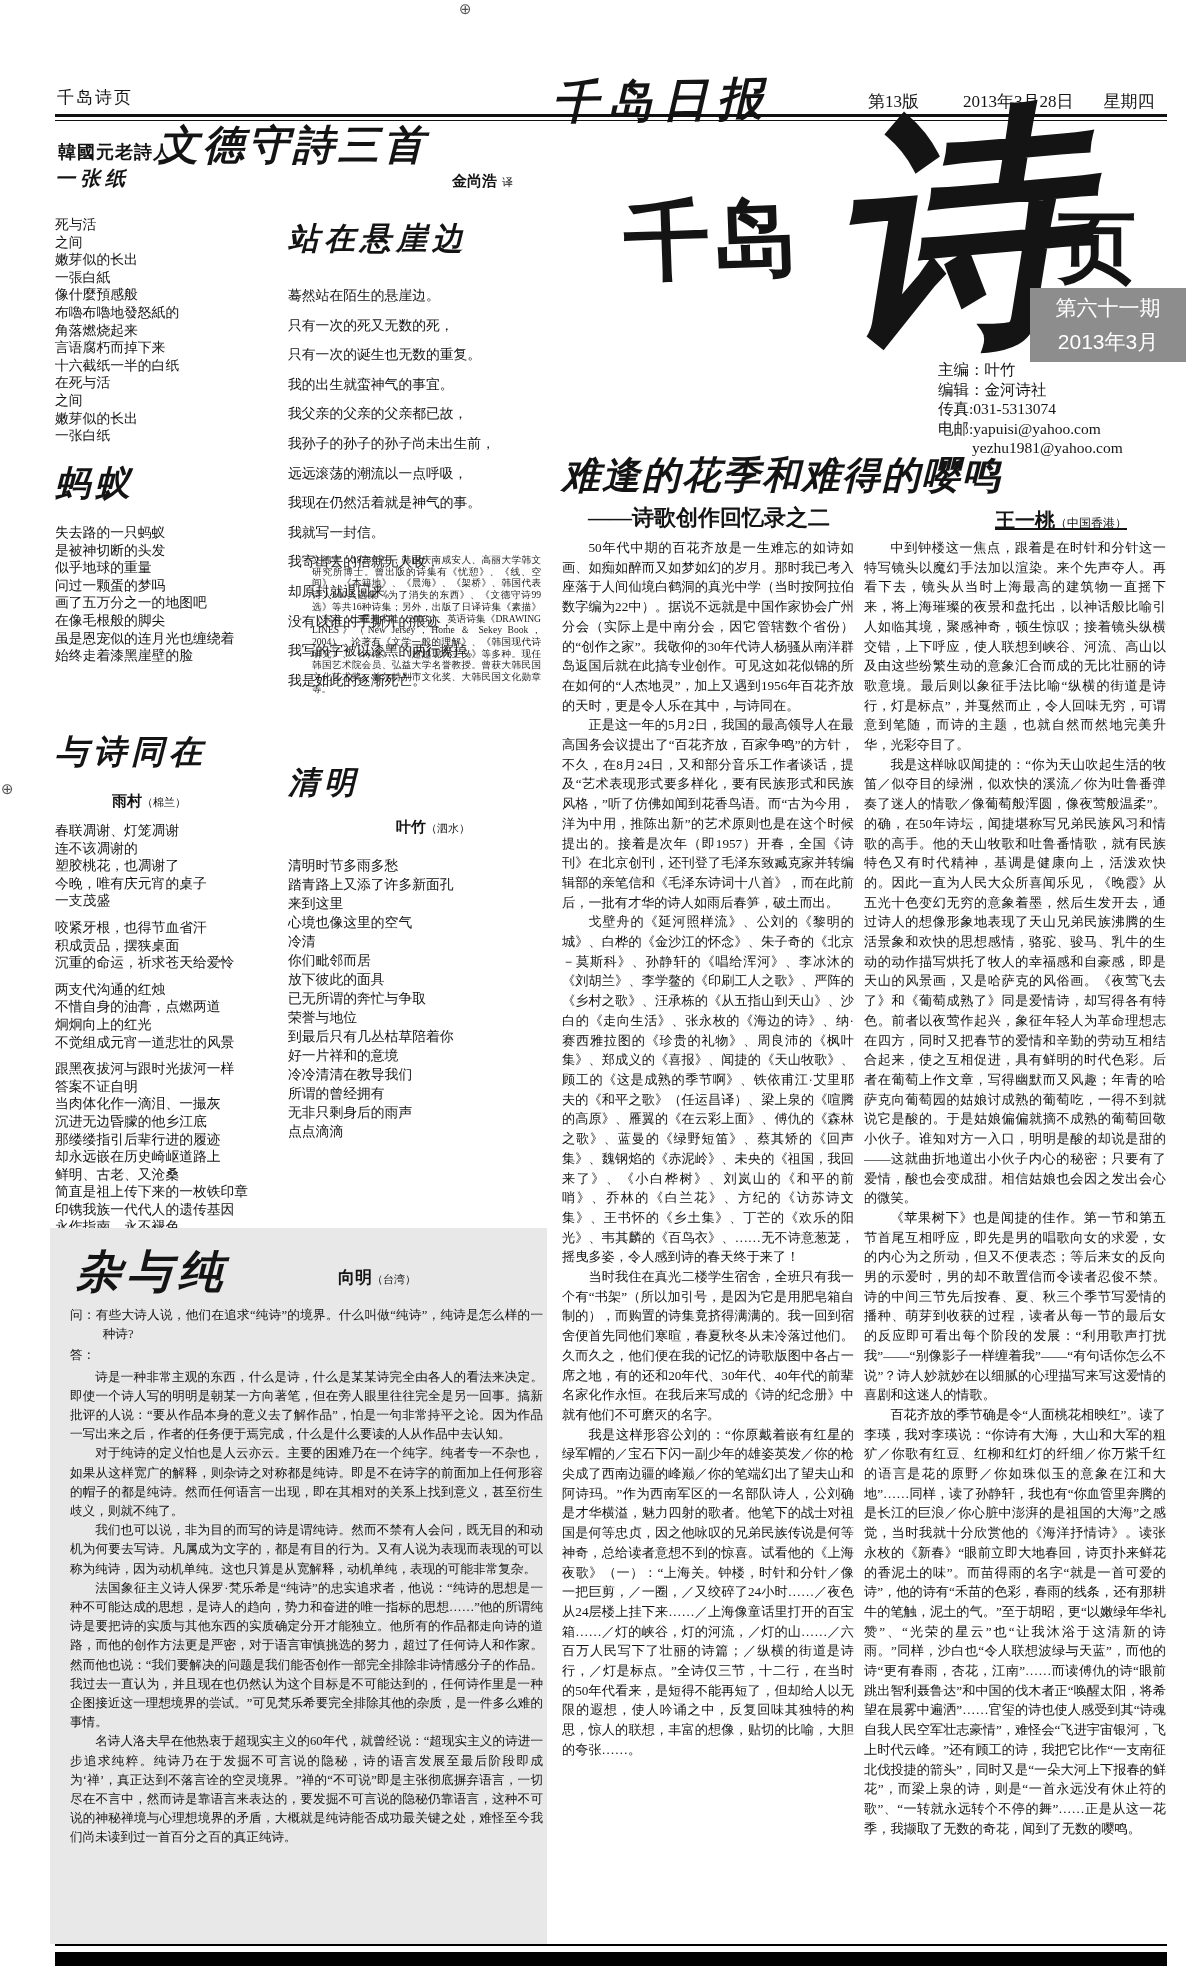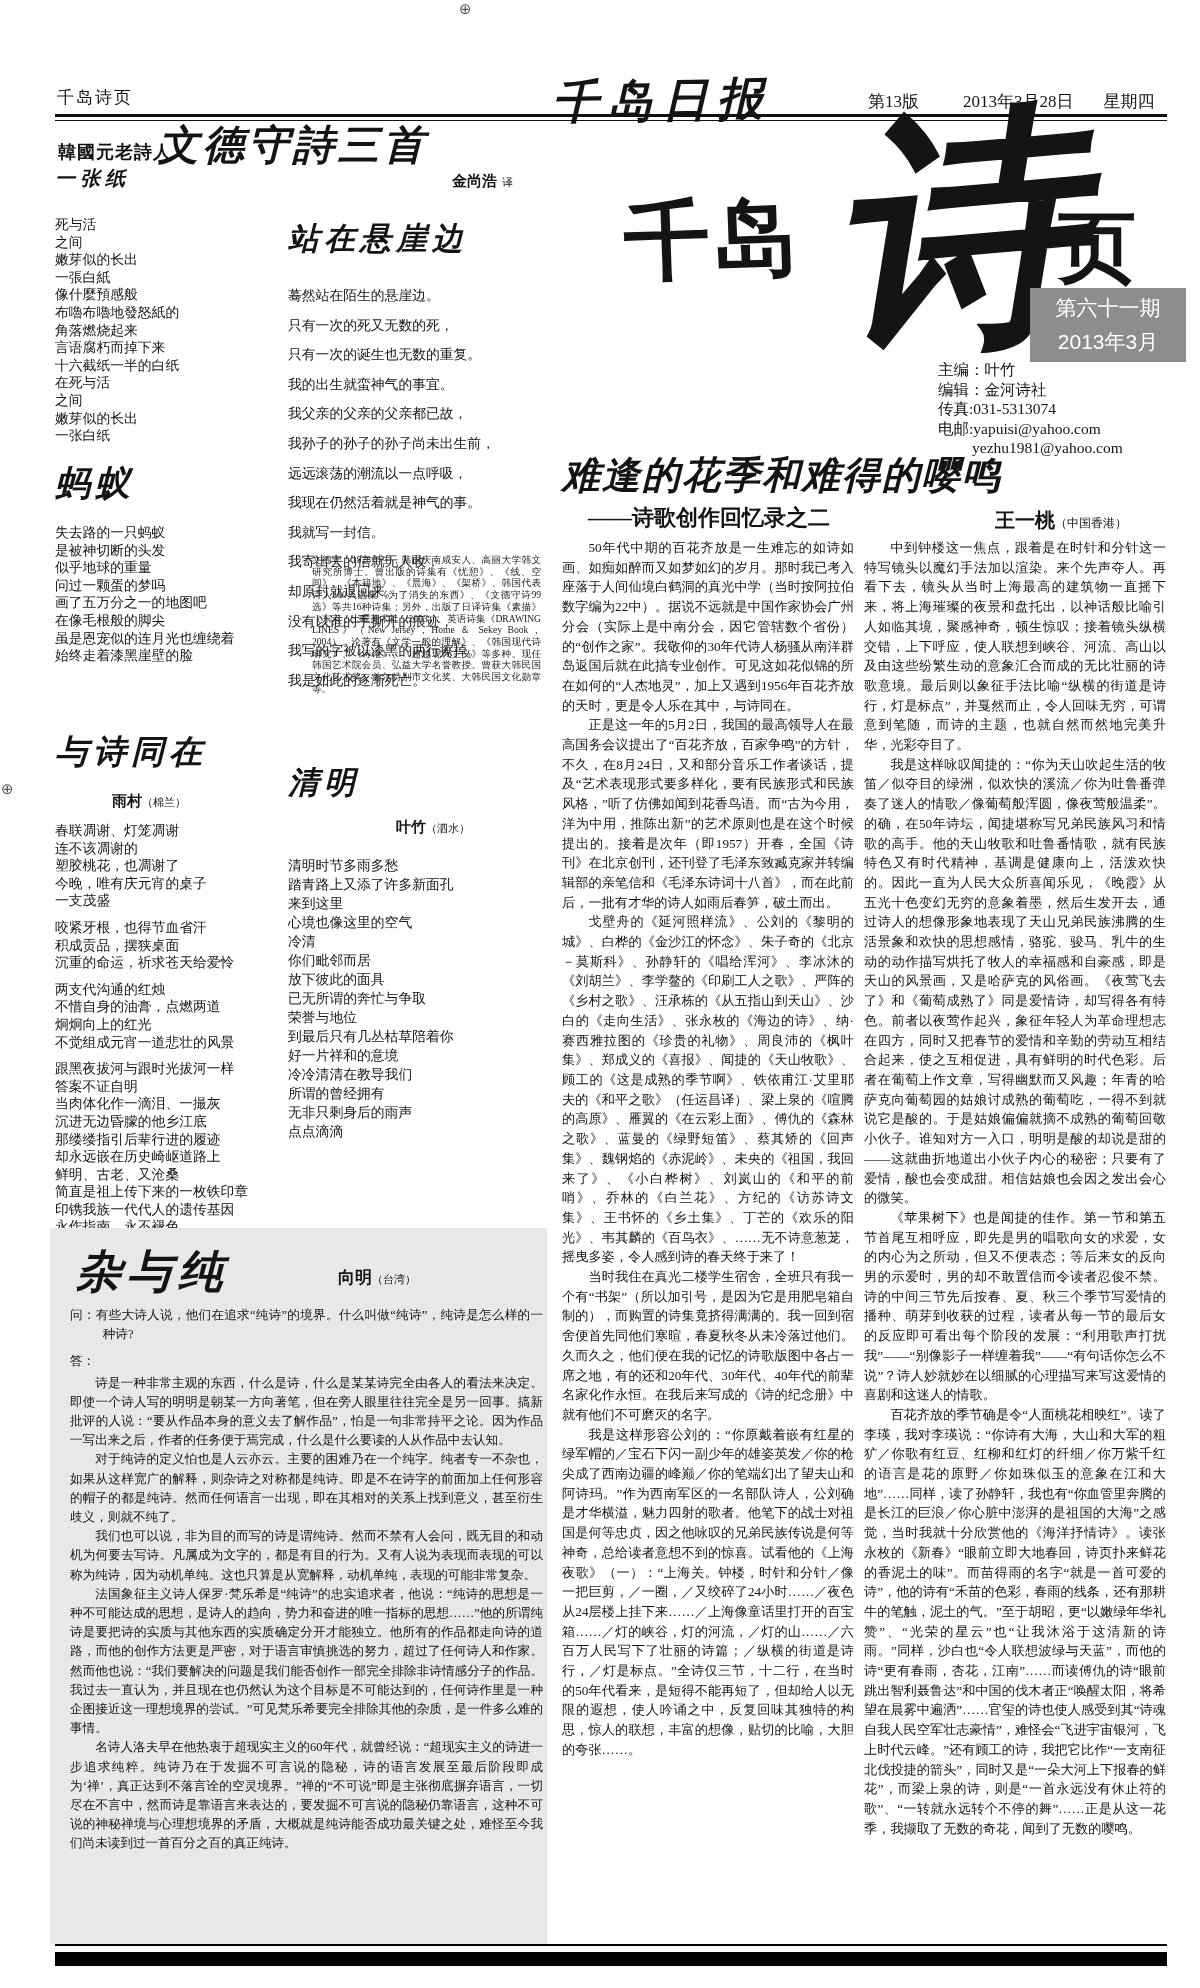--- a/index.html
+++ b/index.html
@@ -39,35 +39,35 @@
   .mh-qiandao{left:624px;top:182px;font-size:86px;font-weight:900;letter-spacing:2px;transform:rotate(-2deg);}
   .mh-shi{left:828px;top:96px;font-size:252px;line-height:1.1;font-weight:900;font-style:italic;transform:rotate(-5deg);z-index:1;}
   .mh-ye{left:1058px;top:196px;font-size:78px;font-weight:800;}
   .issue-box{left:1030px;top:288px;width:140px;z-index:2;background:#8d8d8d;color:#fff;text-align:center;
     font-size:21px;line-height:34px;padding:3px 8px;font-family:"Liberation Sans","DejaVu Sans",sans-serif;}
   .contact{left:938px;top:360px;font-size:15.5px;line-height:19.6px;}
   .contact .contact-line:last-child{padding-left:34px;}
   
   .art-title{left:562px;top:450px;font-size:38px;font-weight:bold;font-style:italic;letter-spacing:2px;white-space:nowrap;}
   .art-subtitle{left:588px;top:503px;font-size:22px;font-weight:bold;}
-  .art-author{left:995px;top:507px;font-size:20px;font-weight:bold;}
+  .art-author{left:995px;top:507px;font-size:20px;font-weight:bold;text-decoration:underline;}
   .art-author .place{font-size:12px;font-weight:normal;}
   .art-col{top:538px;height:1408px;font-size:13.2px;line-height:19.7px;text-align:justify;overflow:hidden;}
   .art-col1{left:562px;width:292px;}
   .art-col2{left:864px;width:302px;}
   .para{text-indent:2em;}
   
   .essay-box{left:50px;top:1228px;width:497px;height:716px;background:#e8e8e8;box-sizing:border-box;
     padding:14px 4px 10px 20px;overflow:hidden;}
   .essay-head{position:relative;height:64px;}
   .essay-title{position:absolute;left:6px;top:0;font-size:45px;font-weight:900;font-style:italic;letter-spacing:6px;}
   .essay-author{position:absolute;left:268px;top:24px;font-size:17px;font-weight:bold;}
   .essay-author .place{font-size:11px;font-weight:normal;}
   .essay-body{font-size:12.6px;line-height:19.2px;text-align:justify;}
-  .essay-q{padding-left:2.6em;text-indent:-2.6em;margin-bottom:8px;}
+  .essay-q{padding-left:2.6em;text-indent:-2.6em;margin-bottom:2px;}
   .essay-a-label{margin:2px 0;}
   .essay-para{text-indent:2em;}
   
   .footer-rule{left:55px;top:1944px;width:1112px;border-top:2px solid #000;}
   .footer-bar{left:55px;top:1952px;width:1112px;height:14px;background:#000;}
 </style>
 </head>
 <body>
 
 <div class="sheet">

